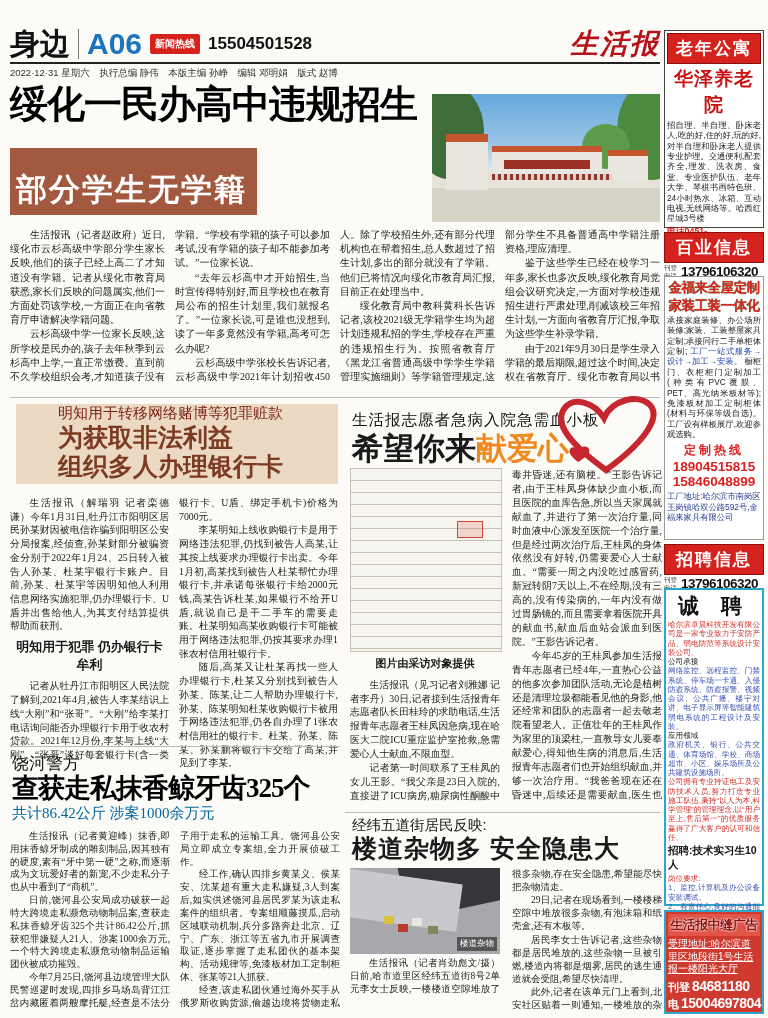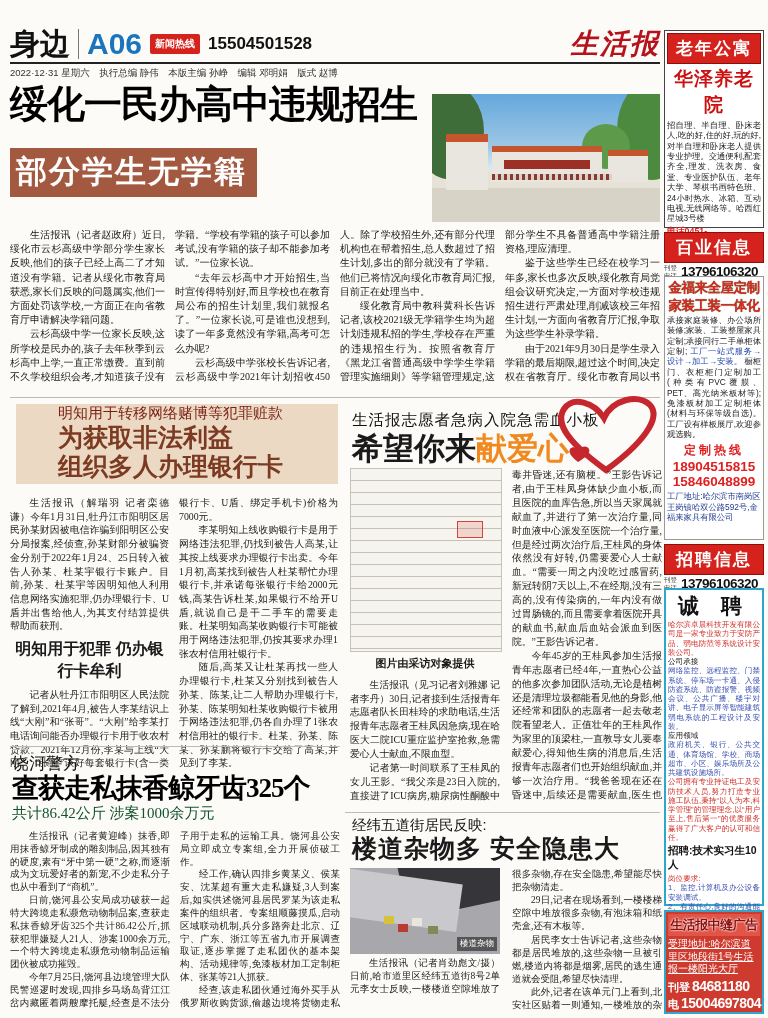--- a/index.html
+++ b/index.html
@@ -10,21 +10,21 @@
   .hdr{left:10px;top:26px;width:650px;height:36px;display:flex;align-items:center;gap:8px;}
   .hdr .section{font-family:"Liberation Sans",sans-serif;font-size:30px;font-weight:900;color:#111;}
   .hdr .vdiv{width:1px;height:30px;background:#777;}
   .hdr .pageno{font-family:"Liberation Sans",sans-serif;font-size:30px;font-weight:900;color:#1b75bc;}
   .hotline-badge{background:#d5221c;color:#fff;font-family:"Liberation Sans",sans-serif;font-size:10px;font-weight:bold;padding:3px 5px;border-radius:2px;}
   .hotline-num{font-family:"Liberation Sans",sans-serif;font-size:17px;font-weight:900;color:#111;}
   .logo{margin-left:auto;font-size:28px;font-weight:900;font-style:italic;color:#b5121b;letter-spacing:2px;}
   .credits{left:10px;top:62px;width:650px;border-top:2px solid #222;padding-top:3px;font-size:9.5px;color:#333;font-family:"Liberation Sans",sans-serif;}
   
   .mh1{left:10px;top:84px;width:425px;font-family:"Liberation Sans",sans-serif;font-size:38px;font-weight:900;letter-spacing:-1px;color:#000;line-height:1.1;}
-  .mh2{left:10px;top:148px;background:#a3593f;color:#fff;font-family:"Liberation Sans",sans-serif;font-size:31px;font-weight:900;padding:3px 10px 4px 6px;letter-spacing:2px;}
+  .mh2{left:10px;top:148px;background:#a3593f;color:#fff;font-family:"Liberation Sans",sans-serif;font-size:31px;font-weight:900;padding:21px 10px 4px 6px;letter-spacing:2px;}
   .msub{left:10px;top:194px;font-size:19px;color:#111;letter-spacing:1px;}
   .mbody{left:10px;top:228px;width:650px;height:164px;column-count:4;column-gap:10px;column-fill:auto;font-size:10px;line-height:1.42;text-align:justify;overflow:hidden;}
   .p{margin:0;text-indent:2em;}
   .rule{border-top:1px solid #bbb;height:0;}
   
   .photo-school{left:432px;top:94px;width:228px;height:128px;background:linear-gradient(#64a8dc 0%,#9cc6e6 40%,#d9e9f2 58%,#e6e2d8 60%);overflow:hidden;}
   .photo-school .tree{position:absolute;border-radius:50%;}
   .photo-school .t1{left:-18px;top:-10px;width:70px;height:95px;background:#3f6d3a;}
   .photo-school .t2{left:185px;top:-14px;width:70px;height:100px;background:#4c8a3f;}
   .photo-school .t3{left:150px;top:30px;width:48px;height:45px;background:#5d9a4a;}
@@ -33,34 +33,34 @@
   .photo-school .b2{left:14px;top:40px;width:42px;height:48px;border-top-width:8px;}
   .photo-school .b3{left:176px;top:56px;width:40px;height:26px;}
   .photo-school .banner{position:absolute;left:72px;top:66px;width:86px;height:9px;background:#9c2f26;}
   .photo-school .fence{position:absolute;left:60px;top:80px;width:120px;height:6px;background:repeating-linear-gradient(90deg,#8c3a30 0 3px,#d8d2c6 3px 6px);}
   .photo-school .ground{position:absolute;left:0;bottom:0;width:100%;height:34px;background:#d8d3c7;}
   
   .bank-box{left:16px;top:404px;width:322px;height:80px;background:#ecd9c4;}
   .bank-kicker{margin-left:42px;font-family:"Liberation Sans",sans-serif;font-size:15px;color:#7a1f14;}
   .bank-h{margin-left:42px;font-family:"Liberation Sans",sans-serif;font-size:25px;font-weight:900;color:#7c3a22;line-height:1.15;}
   .bank-body{left:10px;top:496px;width:328px;height:276px;column-count:2;column-gap:10px;column-fill:auto;font-size:9.8px;line-height:1.4;text-align:justify;overflow:hidden;}
-  .subhead-c{font-weight:bold;text-align:center;text-indent:0;margin:5px 0;font-family:"Liberation Sans",sans-serif;font-size:16px;}
+  .subhead-c{font-weight:bold;text-align:center;text-indent:0;margin:5px 0;font-family:"Liberation Sans",sans-serif;font-size:13px;}
   
   .blood-kicker{left:352px;top:410px;font-family:"Liberation Sans",sans-serif;font-size:15.5px;color:#111;letter-spacing:1px;}
   .blood-h{left:352px;top:428px;font-family:"Liberation Sans",sans-serif;font-size:31px;font-weight:900;}
   .blood-h .accent{color:#f08a1e;}
   .heart-wrap{left:540px;top:392px;width:130px;height:86px;}
   .blood-flow{left:350px;top:468px;width:312px;height:346px;column-count:2;column-gap:12px;column-fill:auto;font-size:9.8px;line-height:1.42;text-align:justify;overflow:hidden;}
   .photo-doc{width:100%;height:182px;background:#f6f4ee;border:1px solid #c8c3b8;background-image:repeating-linear-gradient(#f6f4ee 0 11px,#c6c1b4 11px 12px);position:relative;}
   .photo-doc .stamp{position:absolute;right:18px;top:52px;width:24px;height:15px;border:1px solid #d2463a;background:rgba(210,70,58,.18);}
   .doc-caption{font-family:"Liberation Sans",sans-serif;font-weight:bold;font-size:11px;text-align:center;text-indent:0;margin:4px 0 6px;}
   
   .whale-kicker{left:12px;top:752px;font-size:17px;color:#111;}
   .whale-h{left:12px;top:770px;width:335px;font-size:27px;font-weight:900;color:#000;letter-spacing:-1px;}
-  .whale-sub{left:12px;top:804px;font-size:15px;color:#14532d;}
+  .whale-sub{left:12px;top:804px;font-size:15px;color:#0369a1;}
   .whale-body{left:10px;top:830px;width:330px;height:184px;column-count:2;column-gap:10px;column-fill:auto;font-size:9.5px;line-height:1.35;text-align:justify;overflow:hidden;}
   
   .corr-kicker{left:352px;top:816px;font-family:"Liberation Sans",sans-serif;font-size:14.5px;color:#111;}
   .corr-h{left:352px;top:832px;font-family:"Liberation Sans",sans-serif;font-size:25px;font-weight:900;letter-spacing:1px;}
   .corr-flow{left:350px;top:868px;width:312px;height:148px;column-count:2;column-gap:12px;column-fill:auto;font-size:9.5px;line-height:1.38;text-align:justify;overflow:hidden;}
   .photo-corridor{width:100%;height:86px;background:#a8a8ac;position:relative;overflow:hidden;margin-bottom:3px;}
   .photo-corridor .shadow{position:absolute;right:-20px;top:-30px;width:120px;height:70px;background:#35353a;transform:rotate(-12deg);}
   .photo-corridor .slab{position:absolute;left:-10px;top:8px;width:120px;height:48px;background:#c9c9cd;transform:rotate(8deg);}
   .photo-corridor .debris{position:absolute;width:10px;height:8px;}
   .photo-corridor .d1{left:34px;top:48px;background:#d8c23a;}

